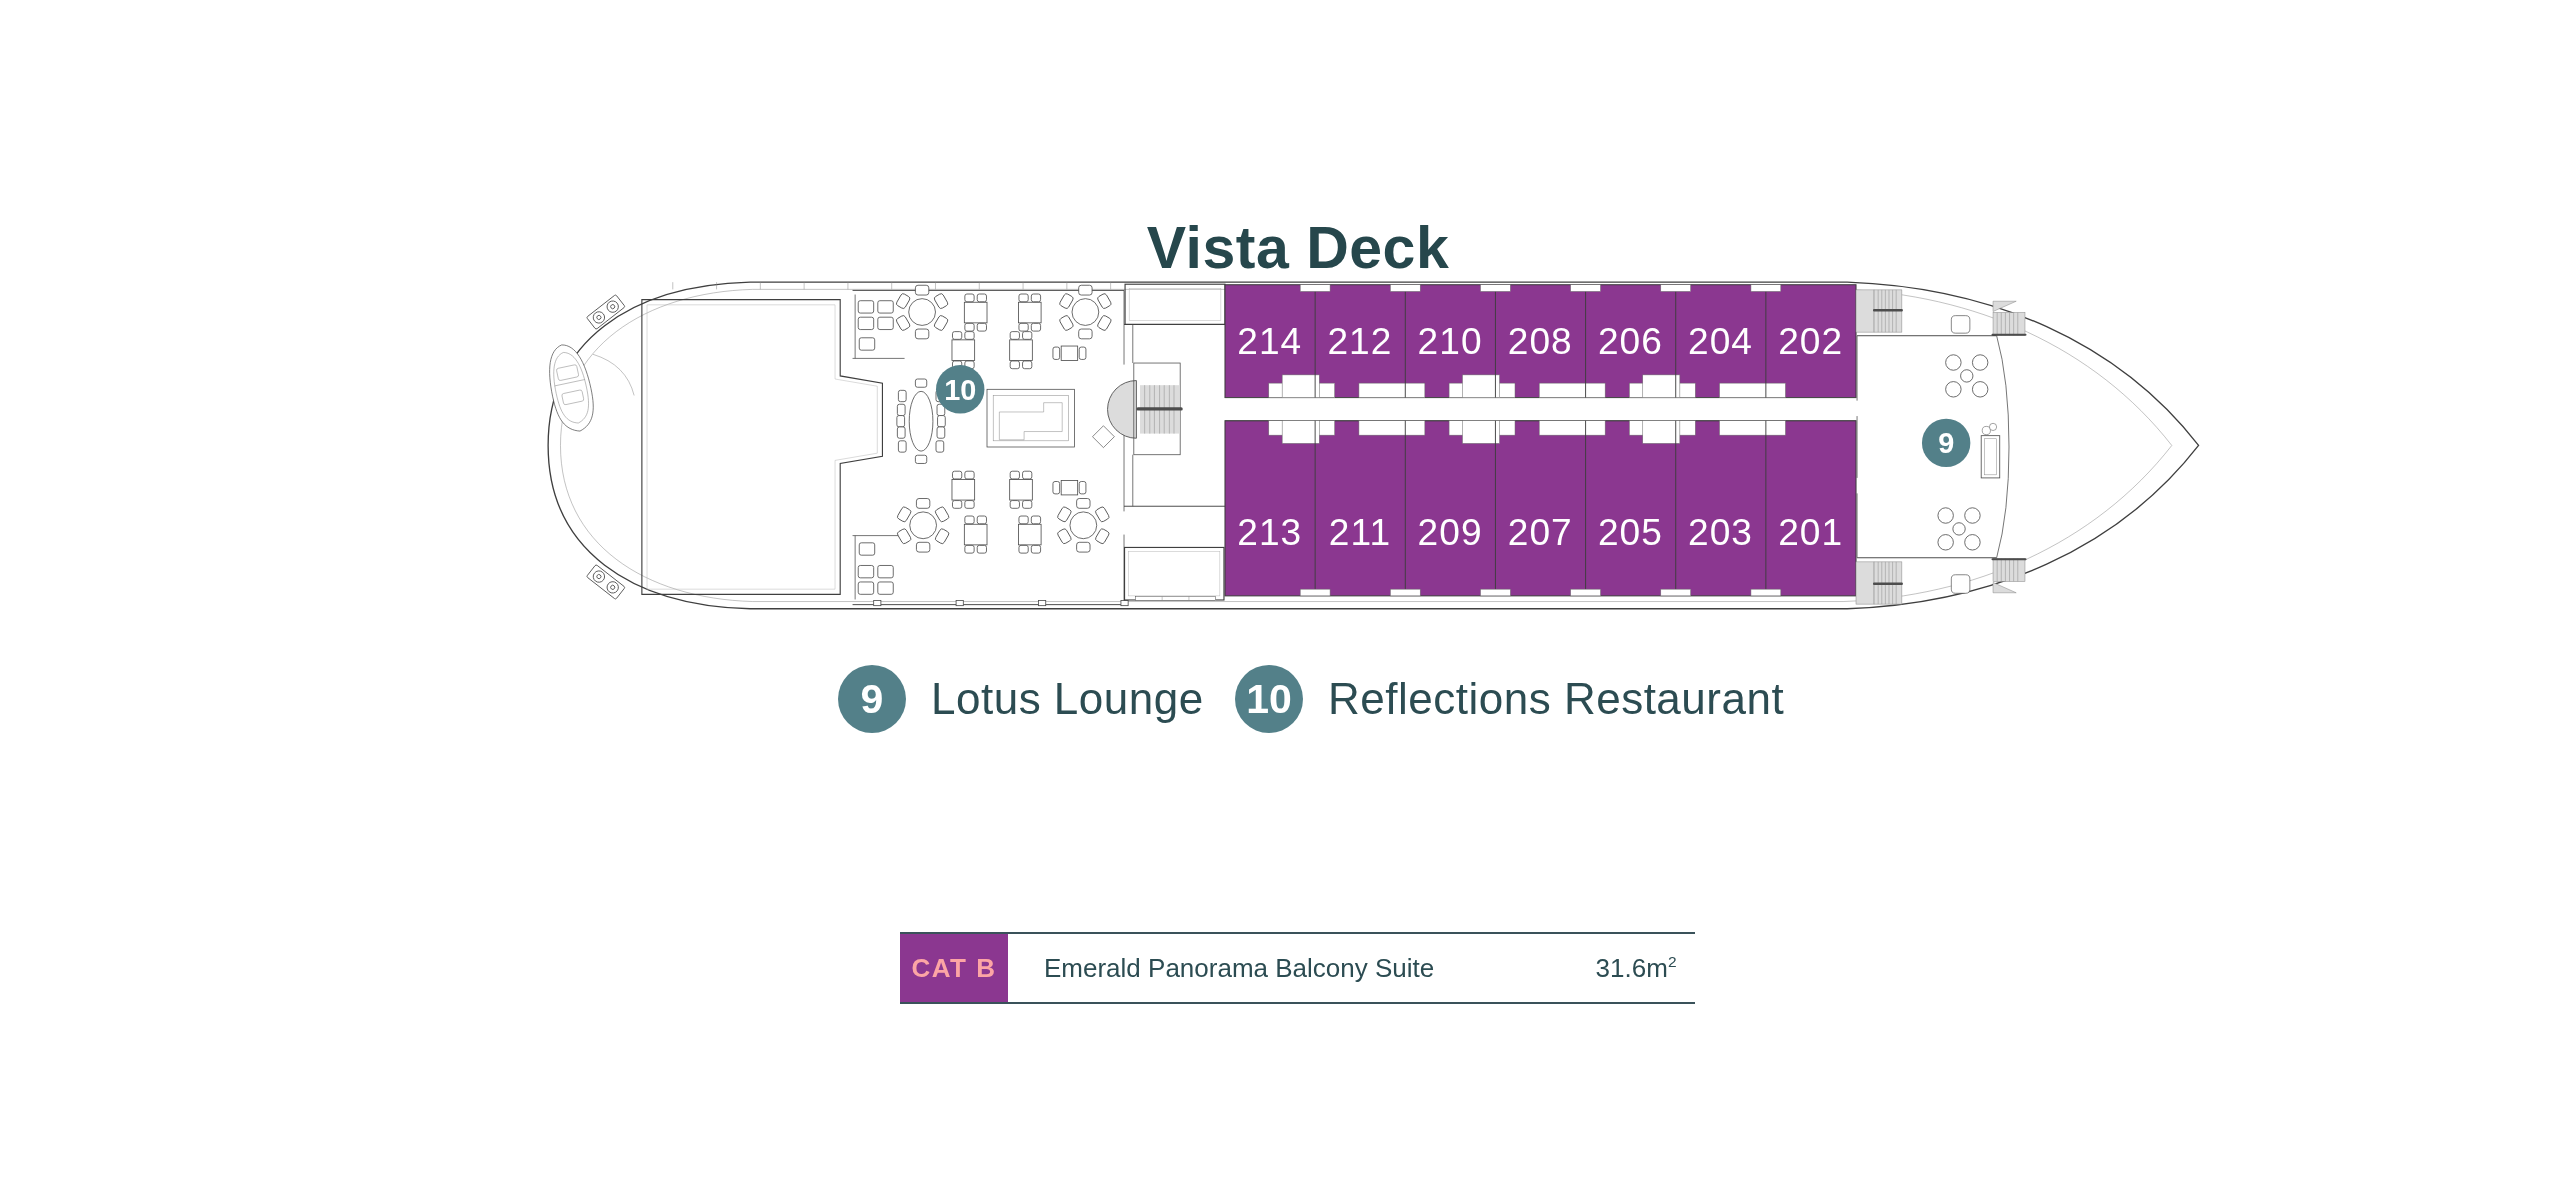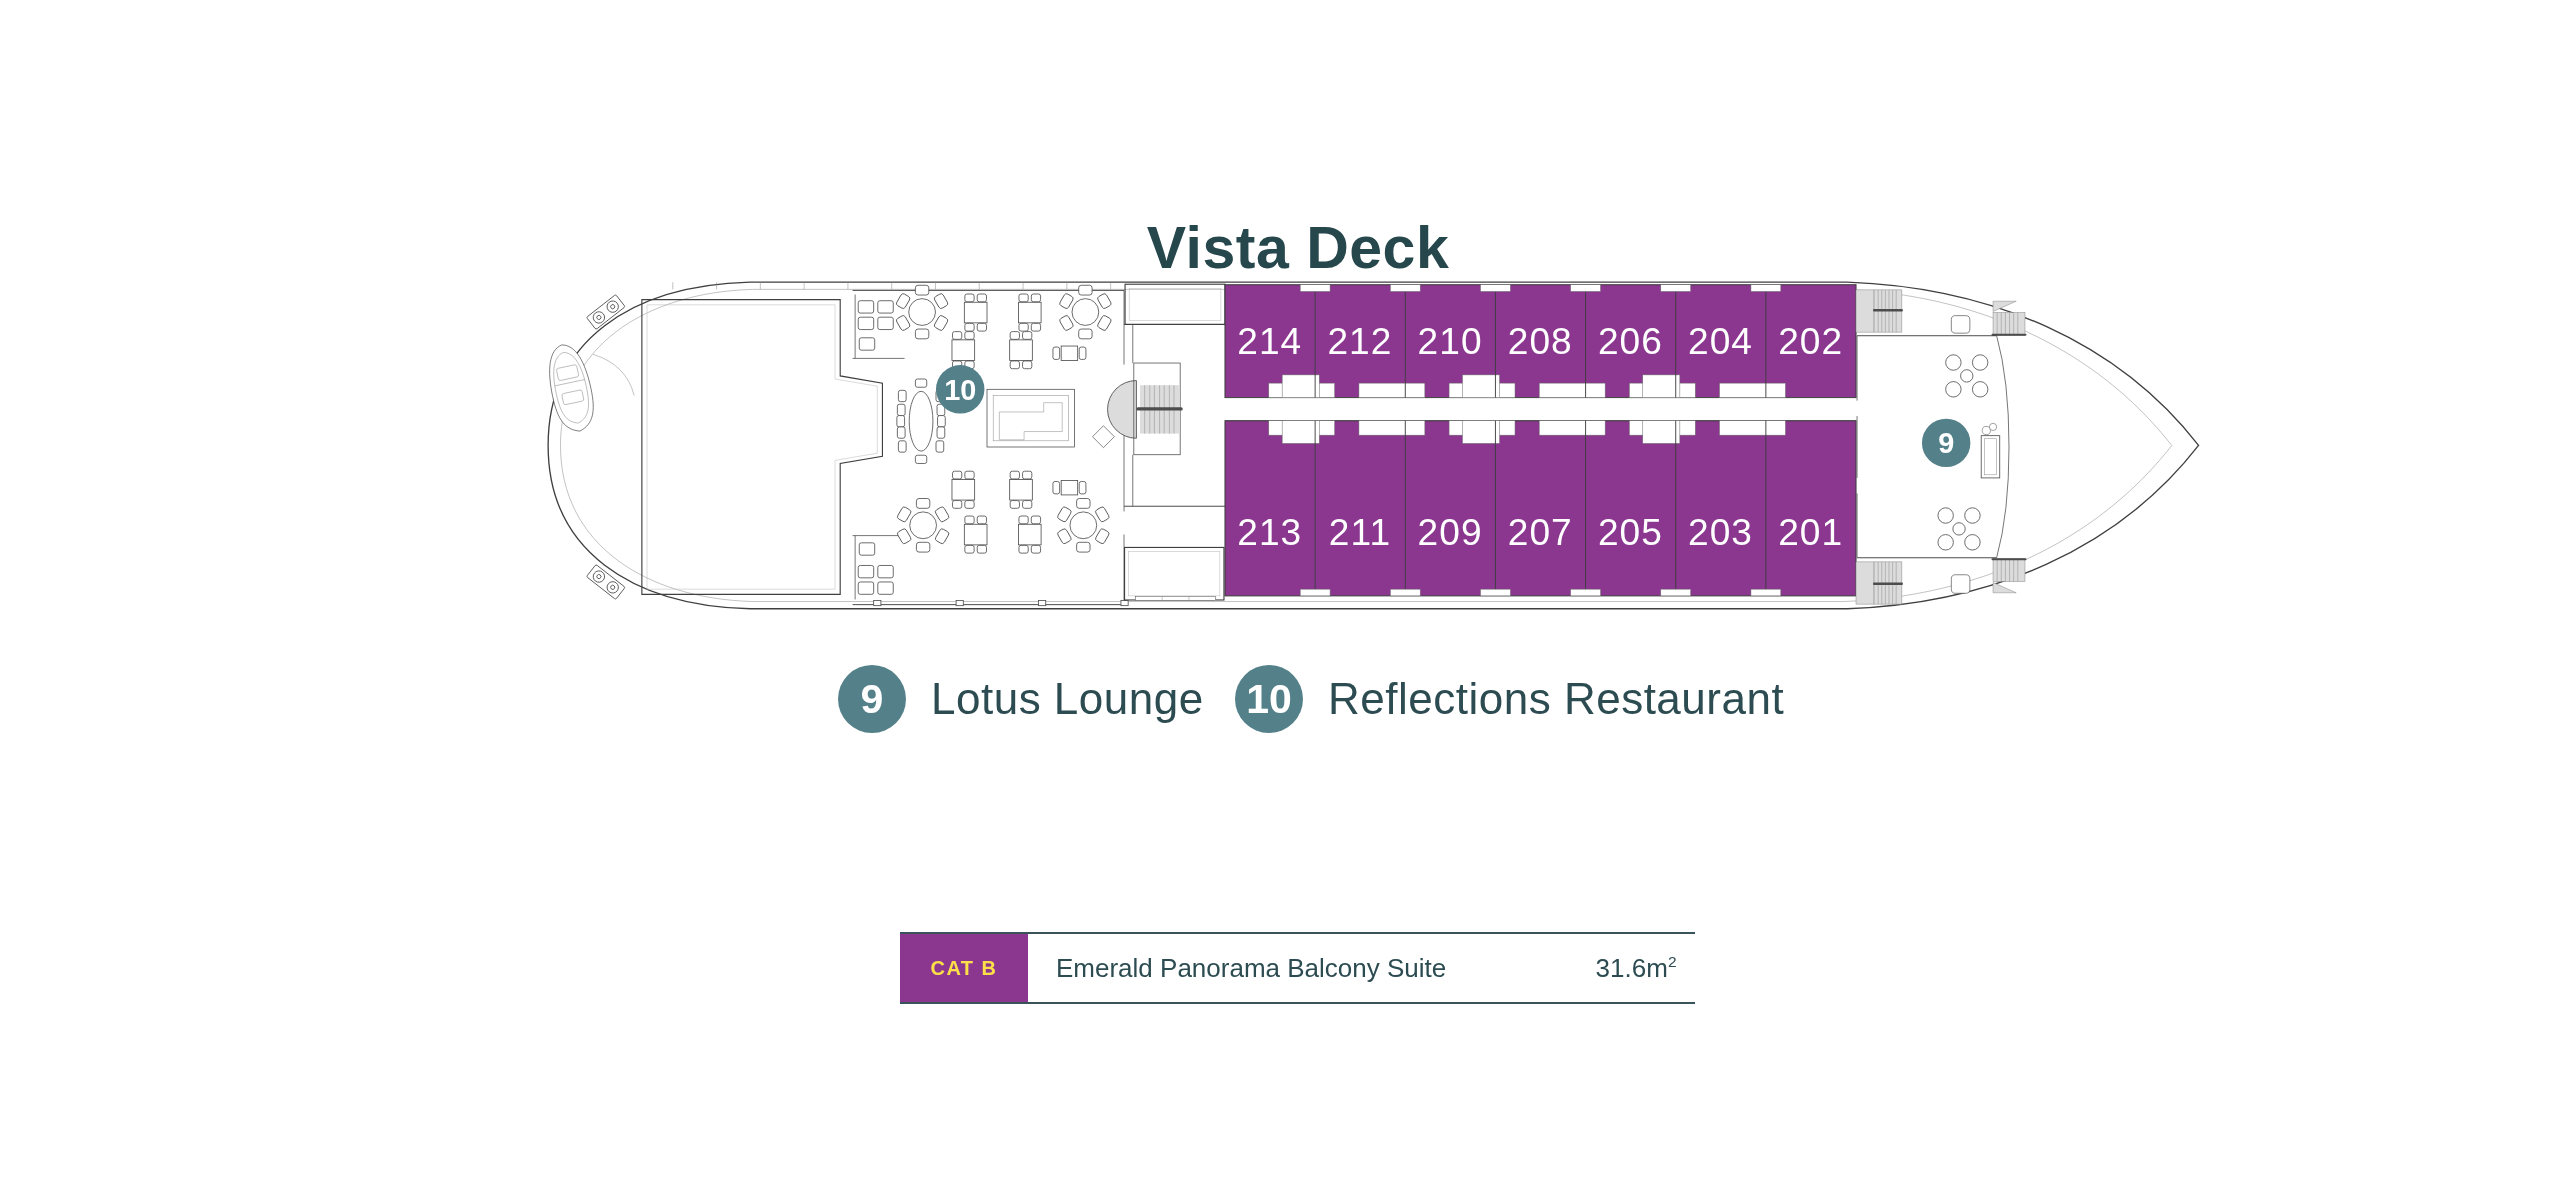--- a/index.html
+++ b/index.html
@@ -26,24 +26,24 @@
   svg .marker-num{font-family:"Liberation Sans",sans-serif;font-size:56px;font-weight:700;
                   fill:#ffffff;text-anchor:middle;}
   .legend-item{position:absolute;display:flex;align-items:center;gap:25px;height:68px;}
   .legend-circle{width:68px;height:68px;border-radius:50%;background:#538089;color:#fff;
                  display:flex;align-items:center;justify-content:center;
                  font-size:41px;font-weight:700;flex:0 0 auto;}
   .legend-label{font-size:44px;font-weight:400;color:#2C4C52;letter-spacing:0.5px;white-space:nowrap;}
   .cat-table{position:absolute;left:900px;top:932px;width:795px;height:68px;
              border-top:2.1px solid #3A525A;border-bottom:2.1px solid #3A525A;
              display:flex;align-items:center;background:#fff;}
-  .cat-code{width:128px;height:100%;background:#8B3790;color:#fde047;display:flex;
-            align-items:center;justify-content:center;font-size:20px;font-weight:700;
+  .cat-code{width:108px;height:100%;background:#8B3790;color:#fca5a5;display:flex;
+            align-items:center;justify-content:center;font-size:26px;font-weight:700;
             letter-spacing:1.5px;flex:0 0 auto;}
-  .cat-name{margin-left:28px;font-size:26px;color:#2C4C52;flex:1 1 auto;}
+  .cat-name{margin-left:36px;font-size:26px;color:#2C4C52;flex:1 1 auto;}
   .cat-size{margin-right:18.5px;font-size:26px;color:#2C4C52;white-space:nowrap;}
   .cat-size sup{font-size:15.5px;}
 </style>
 </head>
 <body>
 
 <div class="stage">
 
   <h1 class="title">Vista Deck</h1>
 

